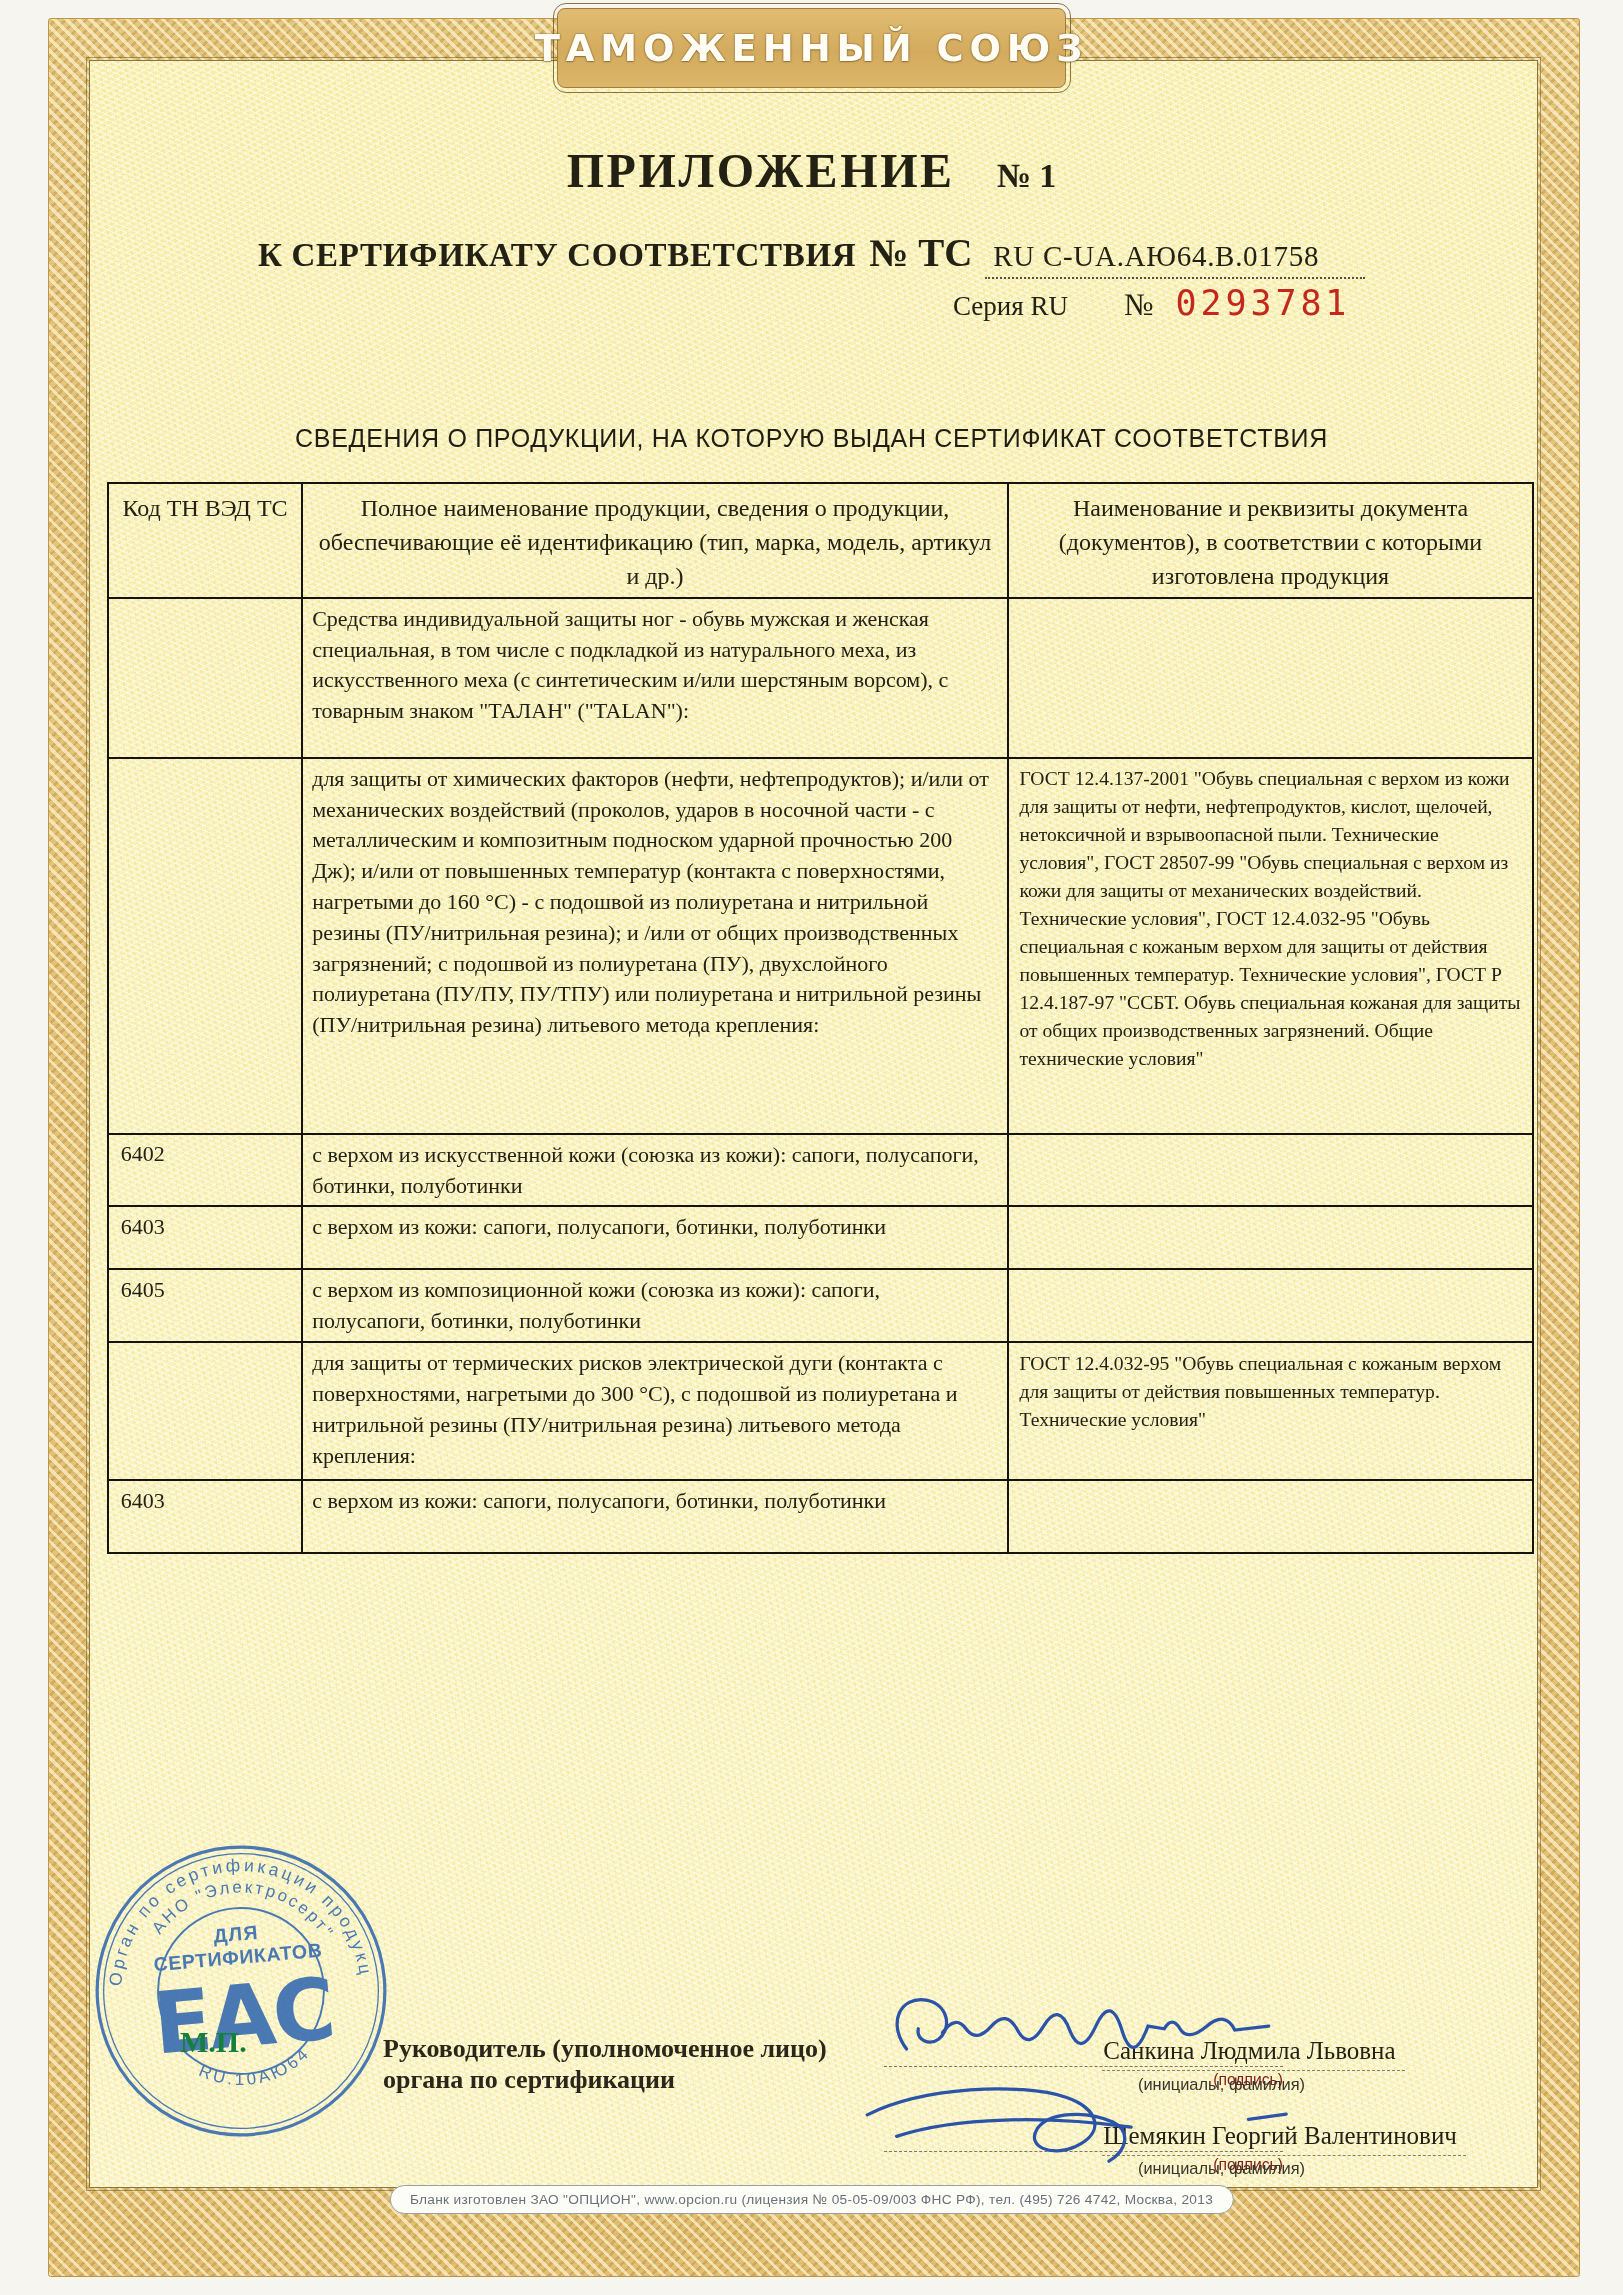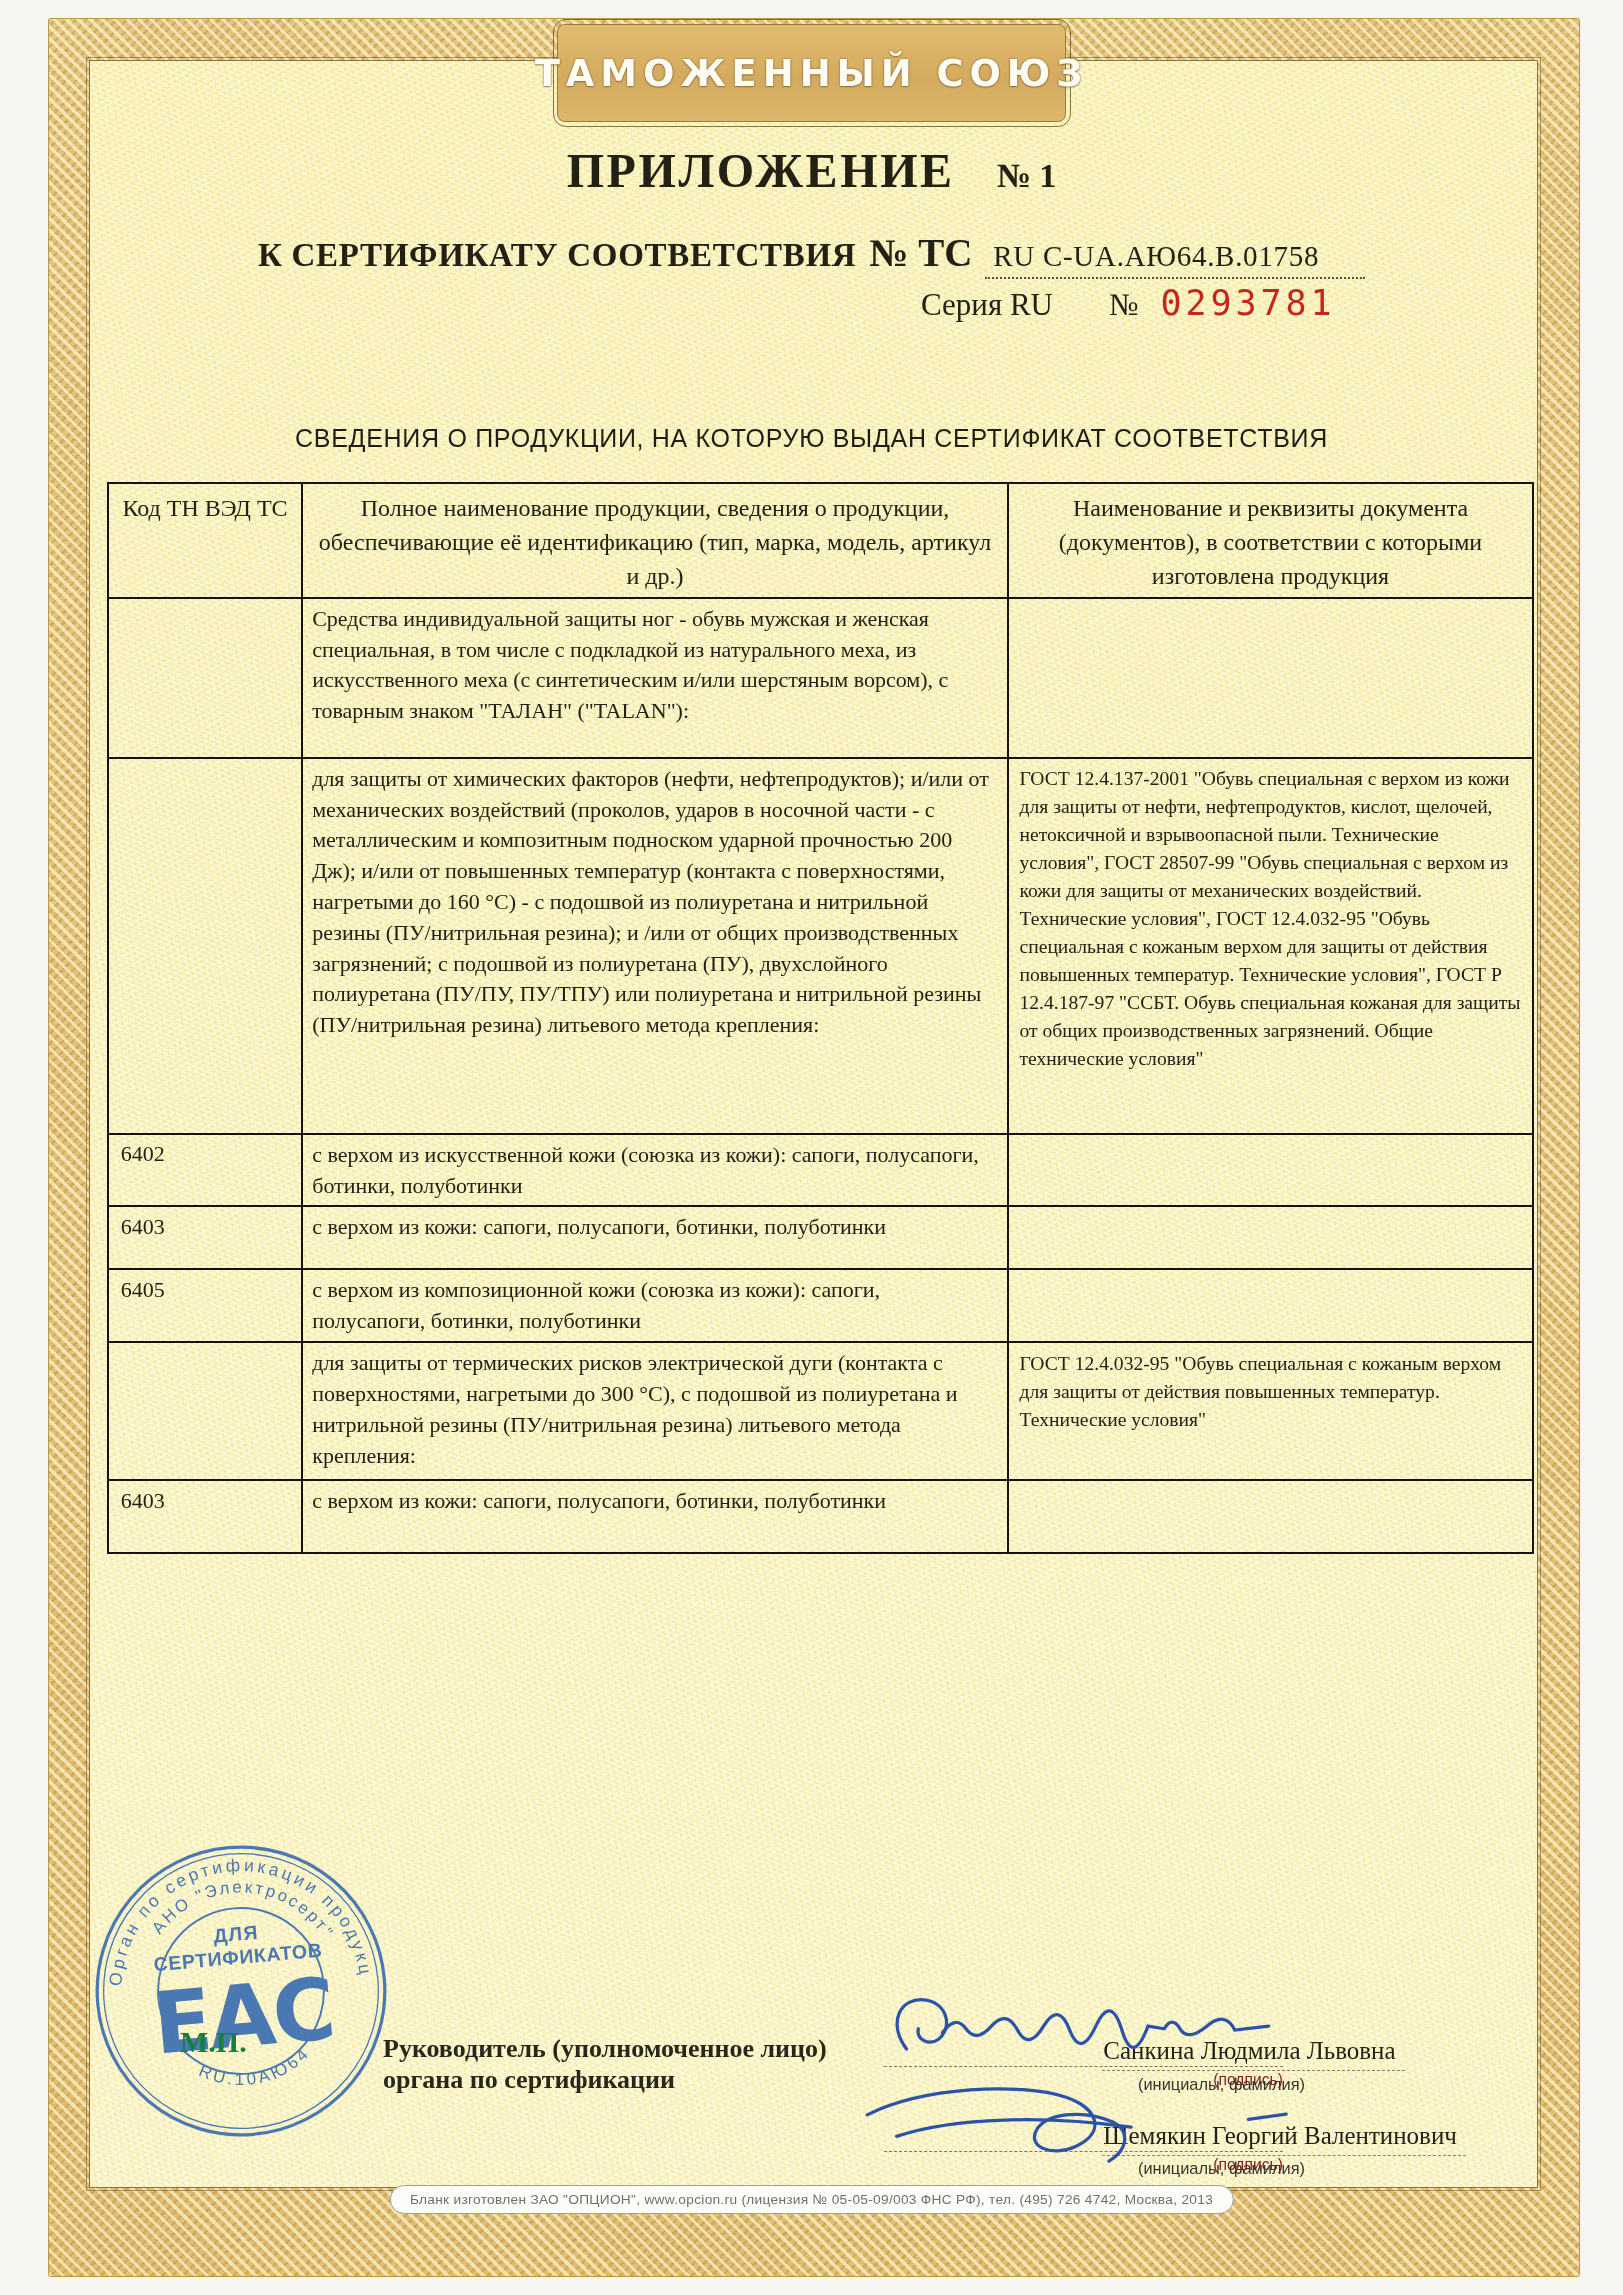--- a/index.html
+++ b/index.html
@@ -27,22 +27,22 @@
       repeating-linear-gradient(23deg, rgba(255,255,255,.50) 0 1.3px, rgba(255,255,255,0) 1.3px 4.6px),
       repeating-linear-gradient(-31deg, rgba(255,255,255,.35) 0 2px, rgba(255,255,255,0) 2px 5.9px),
       repeating-linear-gradient(78deg, rgba(244,220,120,.35) 0 2px, rgba(244,220,120,0) 2px 6.5px),
       linear-gradient(#f7efae,#f9f3c0);
     border:1.3px solid rgba(104,88,36,.8);
     outline:0.7px solid rgba(104,88,36,.55);
     outline-offset:2.6px;
   }
   
   .banner{
-    position:absolute; left:50%; top:19px; transform:translateX(-50%);
-    width:518px; height:108px; z-index:5;
+    position:absolute; left:50%; top:3px; transform:translateX(-50%);
+    width:518px; height:90px; z-index:5;
     border:1.3px solid rgba(110,84,30,.8); border-radius:13px; padding:3.9px;
     box-sizing:border-box;
   }
   .banner-plate{
     width:100%; height:100%; box-sizing:border-box;
     background:linear-gradient(#e0bc72,#d4ab5e 55%,#dcb66a);
     border:1.3px solid #a07c35; border-radius:7.9px;
     display:flex; align-items:center; justify-content:center;
   }
   .banner-text{
@@ -65,21 +65,21 @@
   .cert-label{font-size:33px; font-weight:bold; letter-spacing:0.7px;}
   .cert-prefix{font-size:39px; font-weight:bold;}
   .cert-number{
     font-size:29px; letter-spacing:0.7px; padding:0 46px 3.9px 7.9px;
     border-bottom:2px dotted #55503f;
   }
   .series-row{
     position:absolute; left:921px; top:283px;
     display:flex; align-items:baseline; gap:22px;
   }
-  .series-label{font-size:31px;}
+  .series-label{font-size:27px;margin-left:32px;}
   .series-sign{font-size:31px; margin-left:34px;}
   .series-number{
     font-family:"DejaVu Sans Mono", monospace; font-weight:normal;
     font-size:35px; letter-spacing:3.9px; color:#c3271d;
   }
   .subtitle{
     position:absolute; left:0; right:0; top:424px; text-align:center;
     font-family:"Liberation Sans", sans-serif; font-size:25px; letter-spacing:0.7px;
     color:#201d13;
   }

